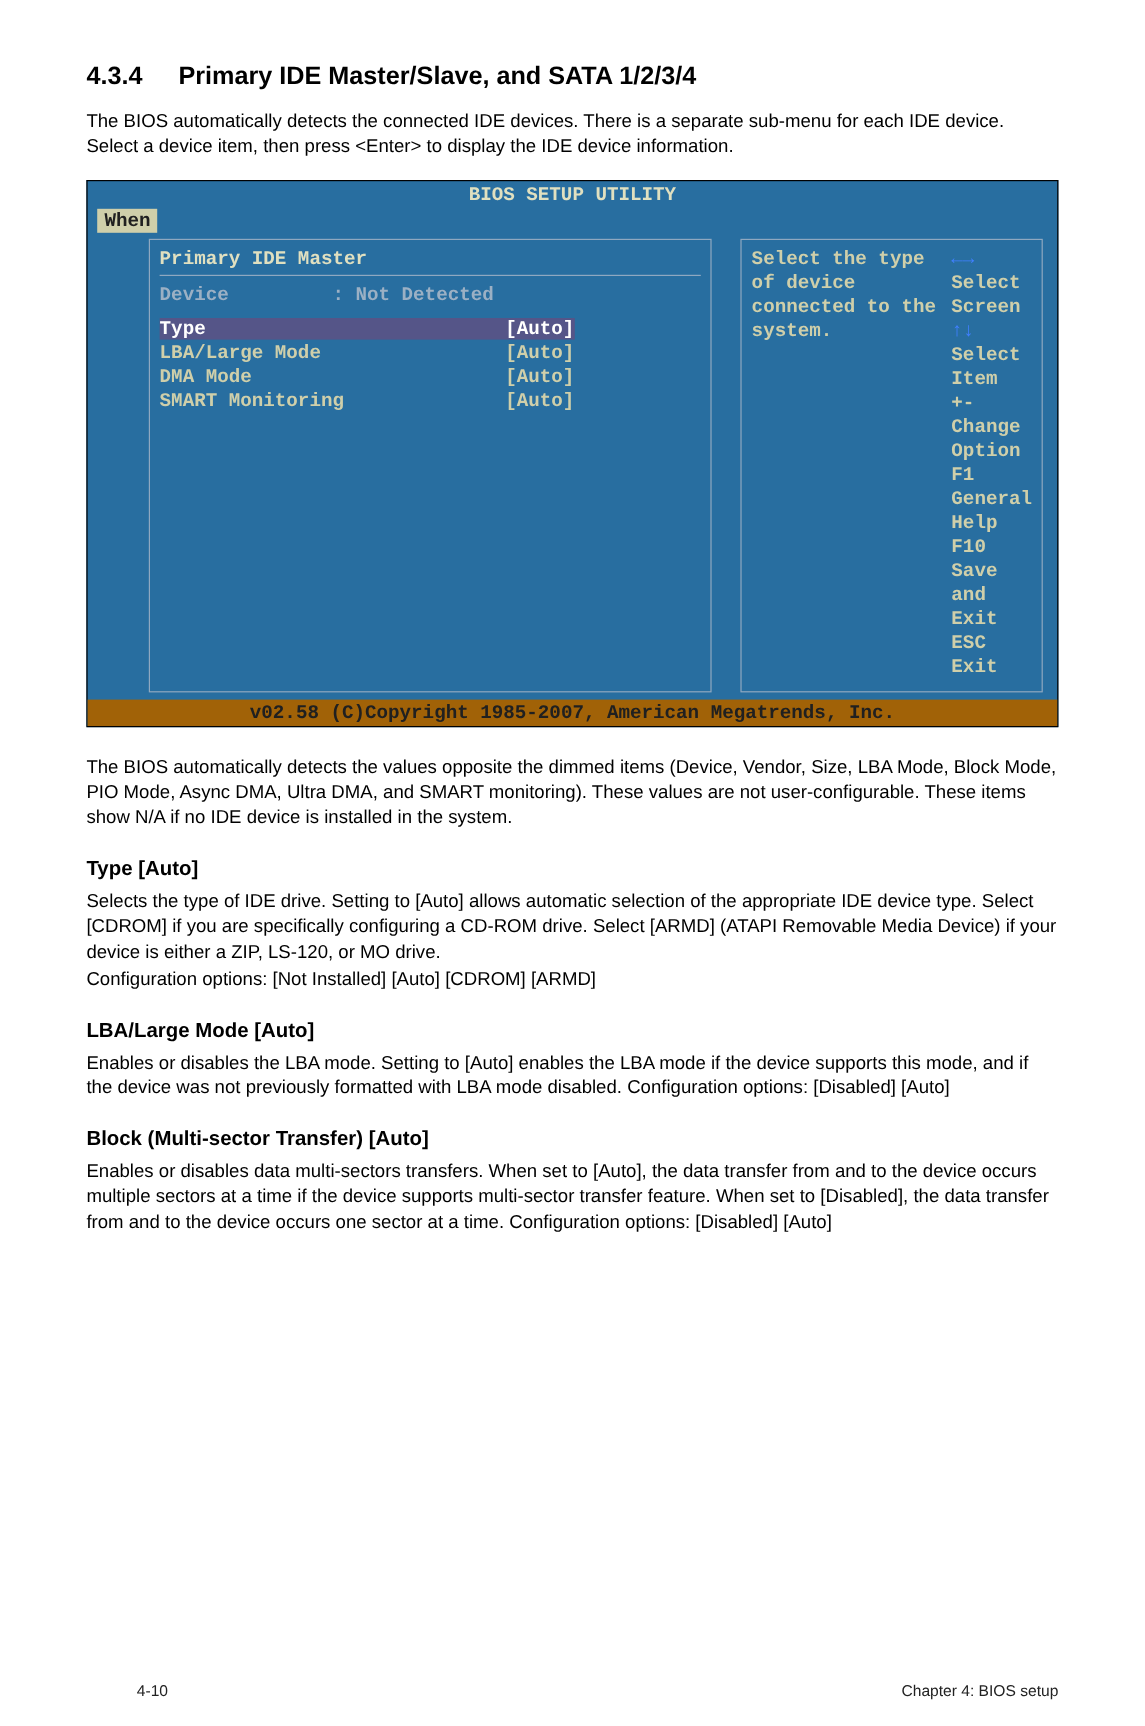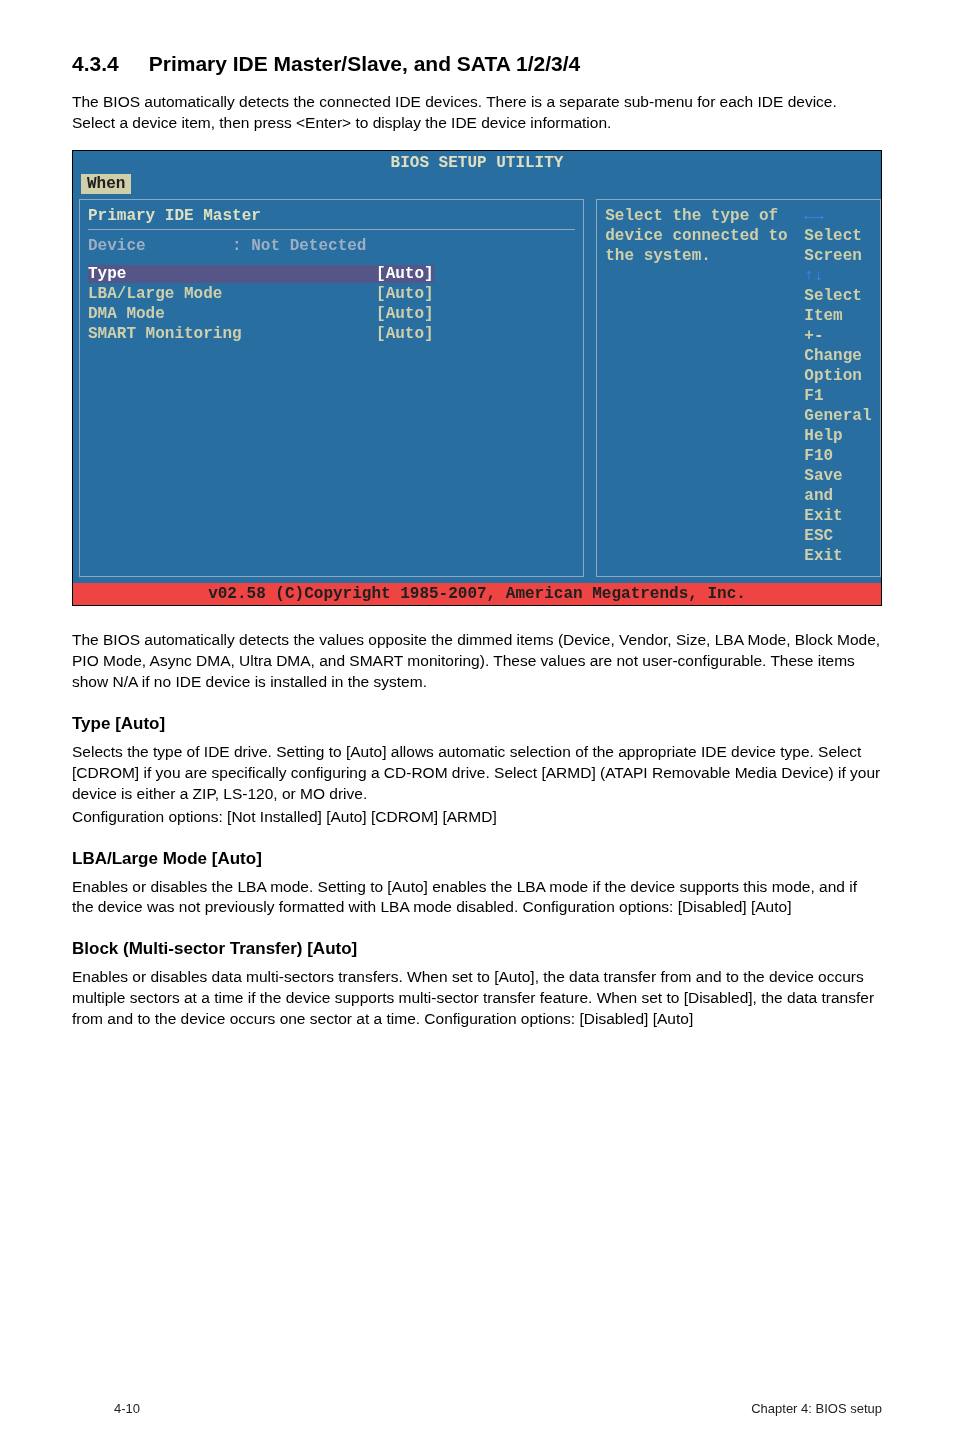--- a/index.html
+++ b/index.html
@@ -53,22 +53,23 @@
   }
   .bios-tab {
     background: #cfcfaa;
     color: #202020;
     display: inline-block;
     padding: 0 6px;
     margin: 0 0 3px 8px;
   }
   .bios-pane {
     display: flex;
-    padding: 2px 0 6px 6px;
-    gap: 12px;
+    padding: 2px 12px 6px 6px;
+    gap: 24px;
+    margin-left: 45px;
   }
   .bios-left, .bios-right {
     border: 1px solid #8fa8c0;
     padding: 6px 8px 10px 8px;
   }
   .bios-left {
     flex: 0 0 63%;
     position: relative;
   }
   .bios-right {
@@ -83,21 +84,21 @@
   .dim { color: #9bb0c4; }
   .bios-hr {
     border: none;
     border-top: 1px solid #8fa8c0;
     margin: 3px 0 6px 0;
   }
   .bios-help { color: #cfcfaa; }
   .bios-legend { color: #cfcfaa; }
   .arrow { color: #4080ff; }
   .bios-footer {
-    background: #ef4444;
+    background: #a16207;
     color: #202020;
     text-align: center;
     padding: 1px 0;
   }
 
   .page-footer {
     display: flex;
     justify-content: space-between;
     font-size: 13px;
     color: #222;

